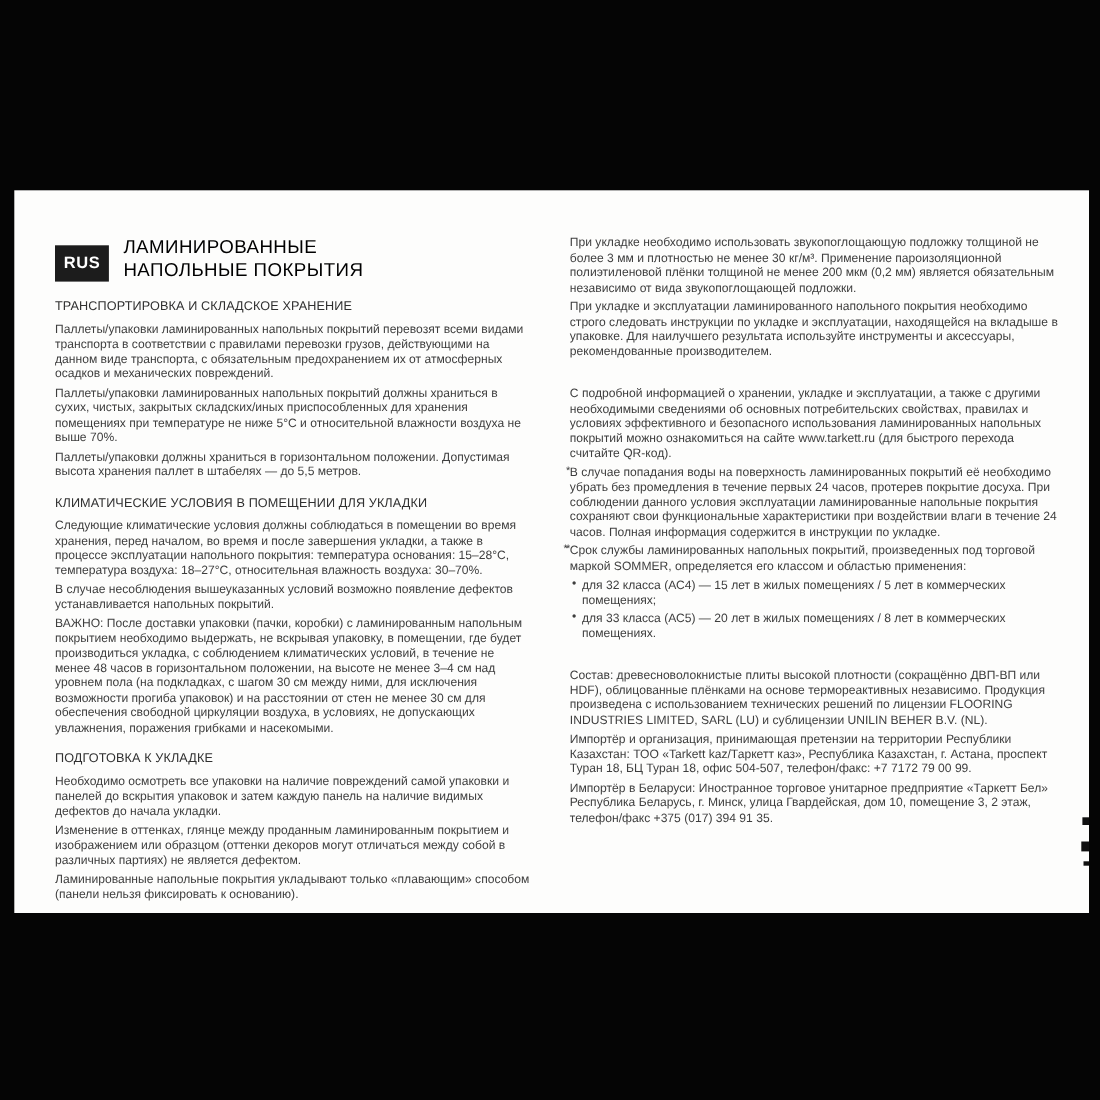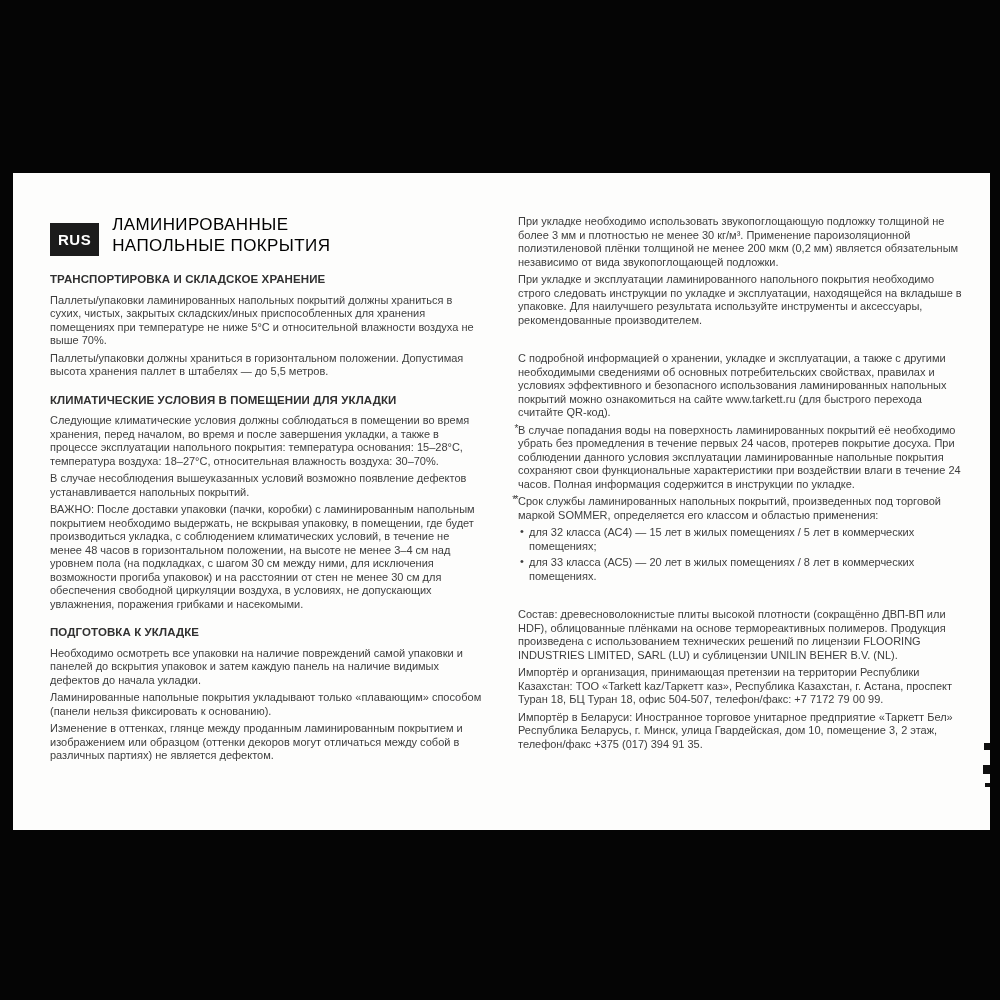--- a/index.html
+++ b/index.html
@@ -7,21 +7,21 @@
   .canvas{position:relative;width:1000px;height:1000px;background:#050505;overflow:hidden;}
   .page{position:absolute;left:13px;top:173px;width:977px;height:657px;background:#fdfdfc;}
   .content{position:absolute;left:37px;top:42px;display:flex;gap:36px;color:#3e3e3e;
            font-size:11px;line-height:13.5px;}
   .col-left{width:432px;}
   .col-right{width:444px;}
   .header{display:flex;align-items:flex-end;gap:13px;margin-bottom:17px;}
   .badge{background:#1c1c1c;color:#fff;font-weight:700;font-size:15px;line-height:15px;
          padding:9px 8px;letter-spacing:0.5px;}
   .doc-title{font-size:17px;line-height:20.5px;color:#000000;letter-spacing:0.4px;font-weight:400;}
-  .sec{font-size:11.5px;font-weight:700;color:#303030;margin:15px 0 7px;letter-spacing:0.1px;}
+  .sec{font-size:11.5px;font-weight:400;color:#303030;margin:15px 0 7px;letter-spacing:0.1px;}
   p{margin:0 0 4px;}
   .gap-md{margin-top:1px;}
   .gap-lg{margin-top:25px;}
   .hang{position:relative;}
   .hang .marker{position:absolute;right:100%;margin-right:1px;top:-2px;font-size:10px;
                 letter-spacing:-1.5px;color:#3e3e3e;}
   .bullet{position:relative;padding-left:11px;margin-bottom:3px;}
   .bullet .dot{position:absolute;left:2px;top:-1px;color:#3e3e3e;}
   .tick{position:absolute;background:#101010;}
   .tick.t1{right:0;top:570px;width:6px;height:7px;}
@@ -43,50 +43,51 @@
         <div class="header">
           <div class="badge">RUS</div>
           <div class="doc-title">
             <div>ЛАМИНИРОВАННЫЕ</div>
             <div>НАПОЛЬНЫЕ ПОКРЫТИЯ</div>
           </div>
         </div>
 
         <div>
           <div class="sec">ТРАНСПОРТИРОВКА И СКЛАДСКОЕ ХРАНЕНИЕ</div>
+          <p>Паллеты/упаковки ламинированных напольных покрытий перевозят всеми видами транспорта в соответствии с правилами перевозки грузов, действующими на данном виде транспорта, с обязательным предохранением их от атмосферных осадков и механических повреждений.</p>
           <p>Паллеты/упаковки ламинированных напольных покрытий должны храниться в сухих, чистых, закрытых складских/иных приспособленных для хранения помещениях при температуре не ниже 5°С и относительной влажности воздуха не выше 70%.</p>
           <p>Паллеты/упаковки должны храниться в горизонтальном положении. Допустимая высота хранения паллет в штабелях — до 5,5 метров.</p>
         </div>
 
         <div>
           <div class="sec">КЛИМАТИЧЕСКИЕ УСЛОВИЯ В ПОМЕЩЕНИИ ДЛЯ УКЛАДКИ</div>
           <p>Следующие климатические условия должны соблюдаться в помещении во время хранения, перед началом, во время и после завершения укладки, а также в процессе эксплуатации напольного покрытия: температура основания: 15–28°С, температура воздуха: 18–27°С, относительная влажность воздуха: 30–70%.</p>
           <p>В случае несоблюдения вышеуказанных условий возможно появление дефектов устанавливается напольных покрытий.</p>
         </div>
 
         <div>
           <p>ВАЖНО: После доставки упаковки (пачки, коробки) с ламинированным напольным покрытием необходимо выдержать, не вскрывая упаковку, в помещении, где будет производиться укладка, с соблюдением климатических условий, в течение не менее 48 часов в горизонтальном положении, на высоте не менее 3–4 см над уровнем пола (на подкладках, с шагом 30 см между ними, для исключения возможности прогиба упаковок) и на расстоянии от стен не менее 30 см для обеспечения свободной циркуляции воздуха, в условиях, не допускающих увлажнения, поражения грибками и насекомыми.</p>
         </div>
 
         <div>
           <div class="sec">ПОДГОТОВКА К УКЛАДКЕ</div>
           <p>Необходимо осмотреть все упаковки на наличие повреждений самой упаковки и панелей до вскрытия упаковок и затем каждую панель на наличие видимых дефектов до начала укладки.</p>
+          <p>Изменение в оттенках, глянце между проданным ламинированным покрытием и изображением или образцом (оттенки декоров могут отличаться между собой в различных партиях) не является дефектом.</p>
           <p>Ламинированные напольные покрытия укладывают только «плавающим» способом (панели нельзя фиксировать к основанию).</p>
-          <p>Изменение в оттенках, глянце между проданным ламинированным покрытием и изображением или образцом (оттенки декоров могут отличаться между собой в различных партиях) не является дефектом.</p>
         </div>
       </div>
 
       <div class="col-right">
         <p>При укладке необходимо использовать звукопоглощающую подложку толщиной не более 3 мм и плотностью не менее 30 кг/м³. Применение пароизоляционной полиэтиленовой плёнки толщиной не менее 200 мкм (0,2 мм) является обязательным независимо от вида звукопоглощающей подложки.</p>
         <p class="gap-md">При укладке и эксплуатации ламинированного напольного покрытия необходимо строго следовать инструкции по укладке и эксплуатации, находящейся на вкладыше в упаковке. Для наилучшего результата используйте инструменты и аксессуары, рекомендованные производителем.</p>
         <p class="gap-lg">С подробной информацией о хранении, укладке и эксплуатации, а также с другими необходимыми сведениями об основных потребительских свойствах, правилах и условиях эффективного и безопасного использования ламинированных напольных покрытий можно ознакомиться на сайте www.tarkett.ru (для быстрого перехода считайте QR-код).</p>
         <p class="gap-md hang"><span class="marker">*</span><span>В случае попадания воды на поверхность ламинированных покрытий её необходимо убрать без промедления в течение первых 24 часов, протерев покрытие досуха. При соблюдении данного условия эксплуатации ламинированные напольные покрытия сохраняют свои функциональные характеристики при воздействии влаги в течение 24 часов. Полная информация содержится в инструкции по укладке.</span></p>
         <p class="gap-md hang"><span class="marker">**</span><span>Срок службы ламинированных напольных покрытий, произведенных под торговой маркой SOMMER, определяется его классом и областью применения:</span></p>
         <p class="bullet"><span class="dot">•</span><span>для 32 класса (АС4) — 15 лет в жилых помещениях / 5 лет в коммерческих помещениях;</span></p>
         <p class="bullet"><span class="dot">•</span><span>для 33 класса (АС5) — 20 лет в жилых помещениях / 8 лет в коммерческих помещениях.</span></p>
-        <p class="gap-lg">Состав: древесноволокнистые плиты высокой плотности (сокращённо ДВП-ВП или HDF), облицованные плёнками на основе термореактивных полимеров. Продукция произведена с использованием технических решений по лицензии FLOORING INDUSTRIES LIMITED, SARL (LU) и сублицензии UNILIN BEHER B.V. (NL).</p>
+        <p class="gap-lg">Состав: древесноволокнистые плиты высокой плотности (сокращённо ДВП-ВП или HDF), облицованные плёнками на основе термореактивных независимо. Продукция произведена с использованием технических решений по лицензии FLOORING INDUSTRIES LIMITED, SARL (LU) и сублицензии UNILIN BEHER B.V. (NL).</p>
         <p class="gap-md">Импортёр и организация, принимающая претензии на территории Республики Казахстан: ТОО «Tarkett kaz/Таркетт каз», Республика Казахстан, г. Астана, проспект Туран 18, БЦ Туран 18, офис 504-507, телефон/факс: +7 7172 79 00 99.</p>
         <p class="gap-md">Импортёр в Беларуси: Иностранное торговое унитарное предприятие «Таркетт Бел» Республика Беларусь, г. Минск, улица Гвардейская, дом 10, помещение 3, 2 этаж, телефон/факс +375 (017) 394 91 35.</p>
       </div>
 
     </div>
   </div>
 </div>
 
 </body></html>

